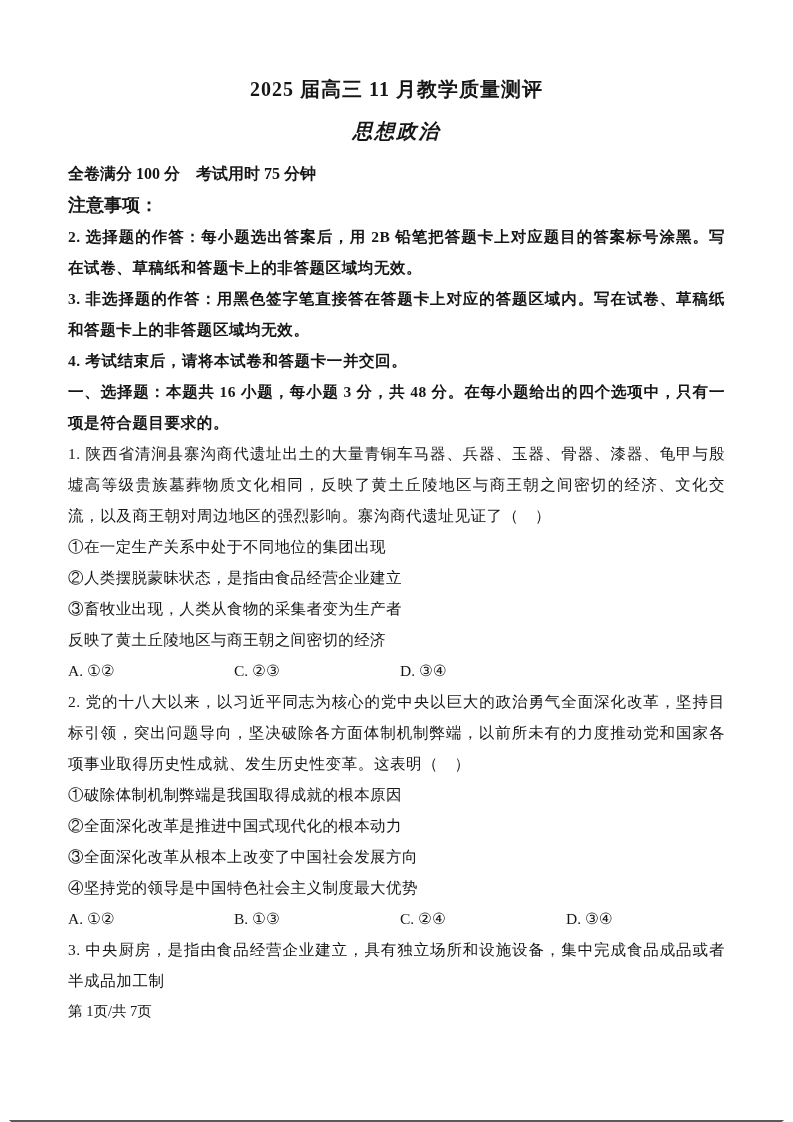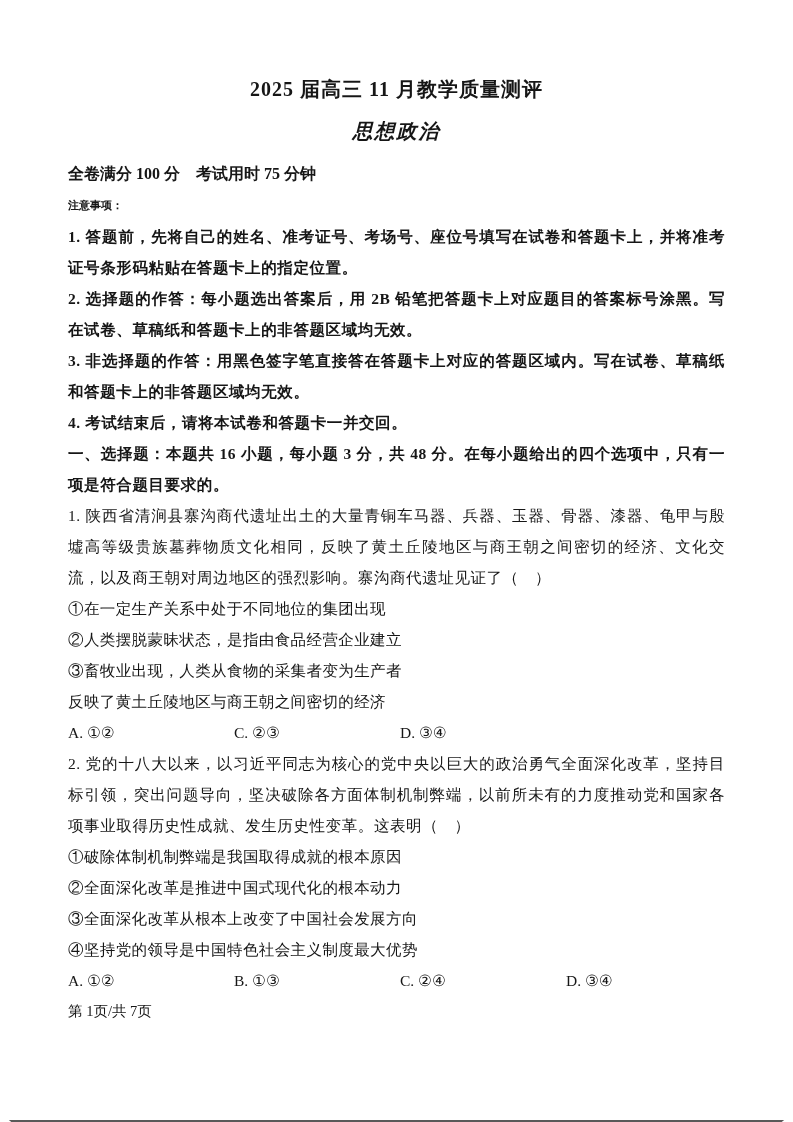--- a/index.html
+++ b/index.html
@@ -39,21 +39,21 @@
     font-style: italic;
   }
   .exam-info {
     margin: 0 0 5px 0;
     font-size: 16px;
     line-height: 22px;
     font-weight: bold;
     text-align: left;
   }
   .notice-heading {
-    font-size: 11px;
+    font-size: 18px;
     line-height: 31px;
     font-weight: bold;
   }
   .notice-item {
     margin: 0;
     font-size: 15.5px;
     line-height: 31px;
     font-weight: bold;
     text-align: justify;
     letter-spacing: 0.6px;
@@ -115,21 +115,20 @@
 
 <div class="page">
   <div class="content">
 
     <h1 class="doc-title">2025 届高三 11 月教学质量测评</h1>
     <h2 class="doc-subject">思想政治</h2>
     <div class="exam-info">全卷满分 100 分　考试用时 75 分钟</div>
 
     <div>
       <div class="notice-heading">注意事项：</div>
-      <p class="notice-item">1. 答题前，先将自己的姓名、准考证号、考场号、座位号填写在试卷和答题卡上，并将准考证号条形码粘贴在答题卡上的指定位置。</p>
       <p class="notice-item">2. 选择题的作答：每小题选出答案后，用 2B 铅笔把答题卡上对应题目的答案标号涂黑。写在试卷、草稿纸和答题卡上的非答题区域均无效。</p>
       <p class="notice-item">3. 非选择题的作答：用黑色签字笔直接答在答题卡上对应的答题区域内。写在试卷、草稿纸和答题卡上的非答题区域均无效。</p>
       <p class="notice-item">4. 考试结束后，请将本试卷和答题卡一并交回。</p>
     </div>
 
     <p class="section-heading">一、选择题：本题共 16 小题，每小题 3 分，共 48 分。在每小题给出的四个选项中，只有一项是符合题目要求的。</p>
 
     <div>
       <p class="stem">1. 陕西省清涧县寨沟商代遗址出土的大量青铜车马器、兵器、玉器、骨器、漆器、龟甲与殷墟高等级贵族墓葬物质文化相同，反映了黄土丘陵地区与商王朝之间密切的经济、文化交流，以及商王朝对周边地区的强烈影响。寨沟商代遗址见证了（　）</p>
       <p class="statement">①在一定生产关系中处于不同地位的集团出现</p>
@@ -150,18 +149,21 @@
       <p class="statement">③全面深化改革从根本上改变了中国社会发展方向</p>
       <p class="statement">④坚持党的领导是中国特色社会主义制度最大优势</p>
       <div class="options-row">
         <span class="option">A. ①②</span>
         <span class="option">B. ①③</span>
         <span class="option">C. ②④</span>
         <span class="option">D. ③④</span>
       </div>
     </div>
 
+    <div>
+      <p class="stem">3. 中央厨房，是指由食品经营企业建立，具有独立场所和设施设备，集中完成食品成品或者半成品加工制</p>
+    </div>
 
     <div class="page-footer">第 1页/共 7页</div>
   </div>
 
   <div class="bottom-edge"></div>
 </div>
 
 </body></html>

